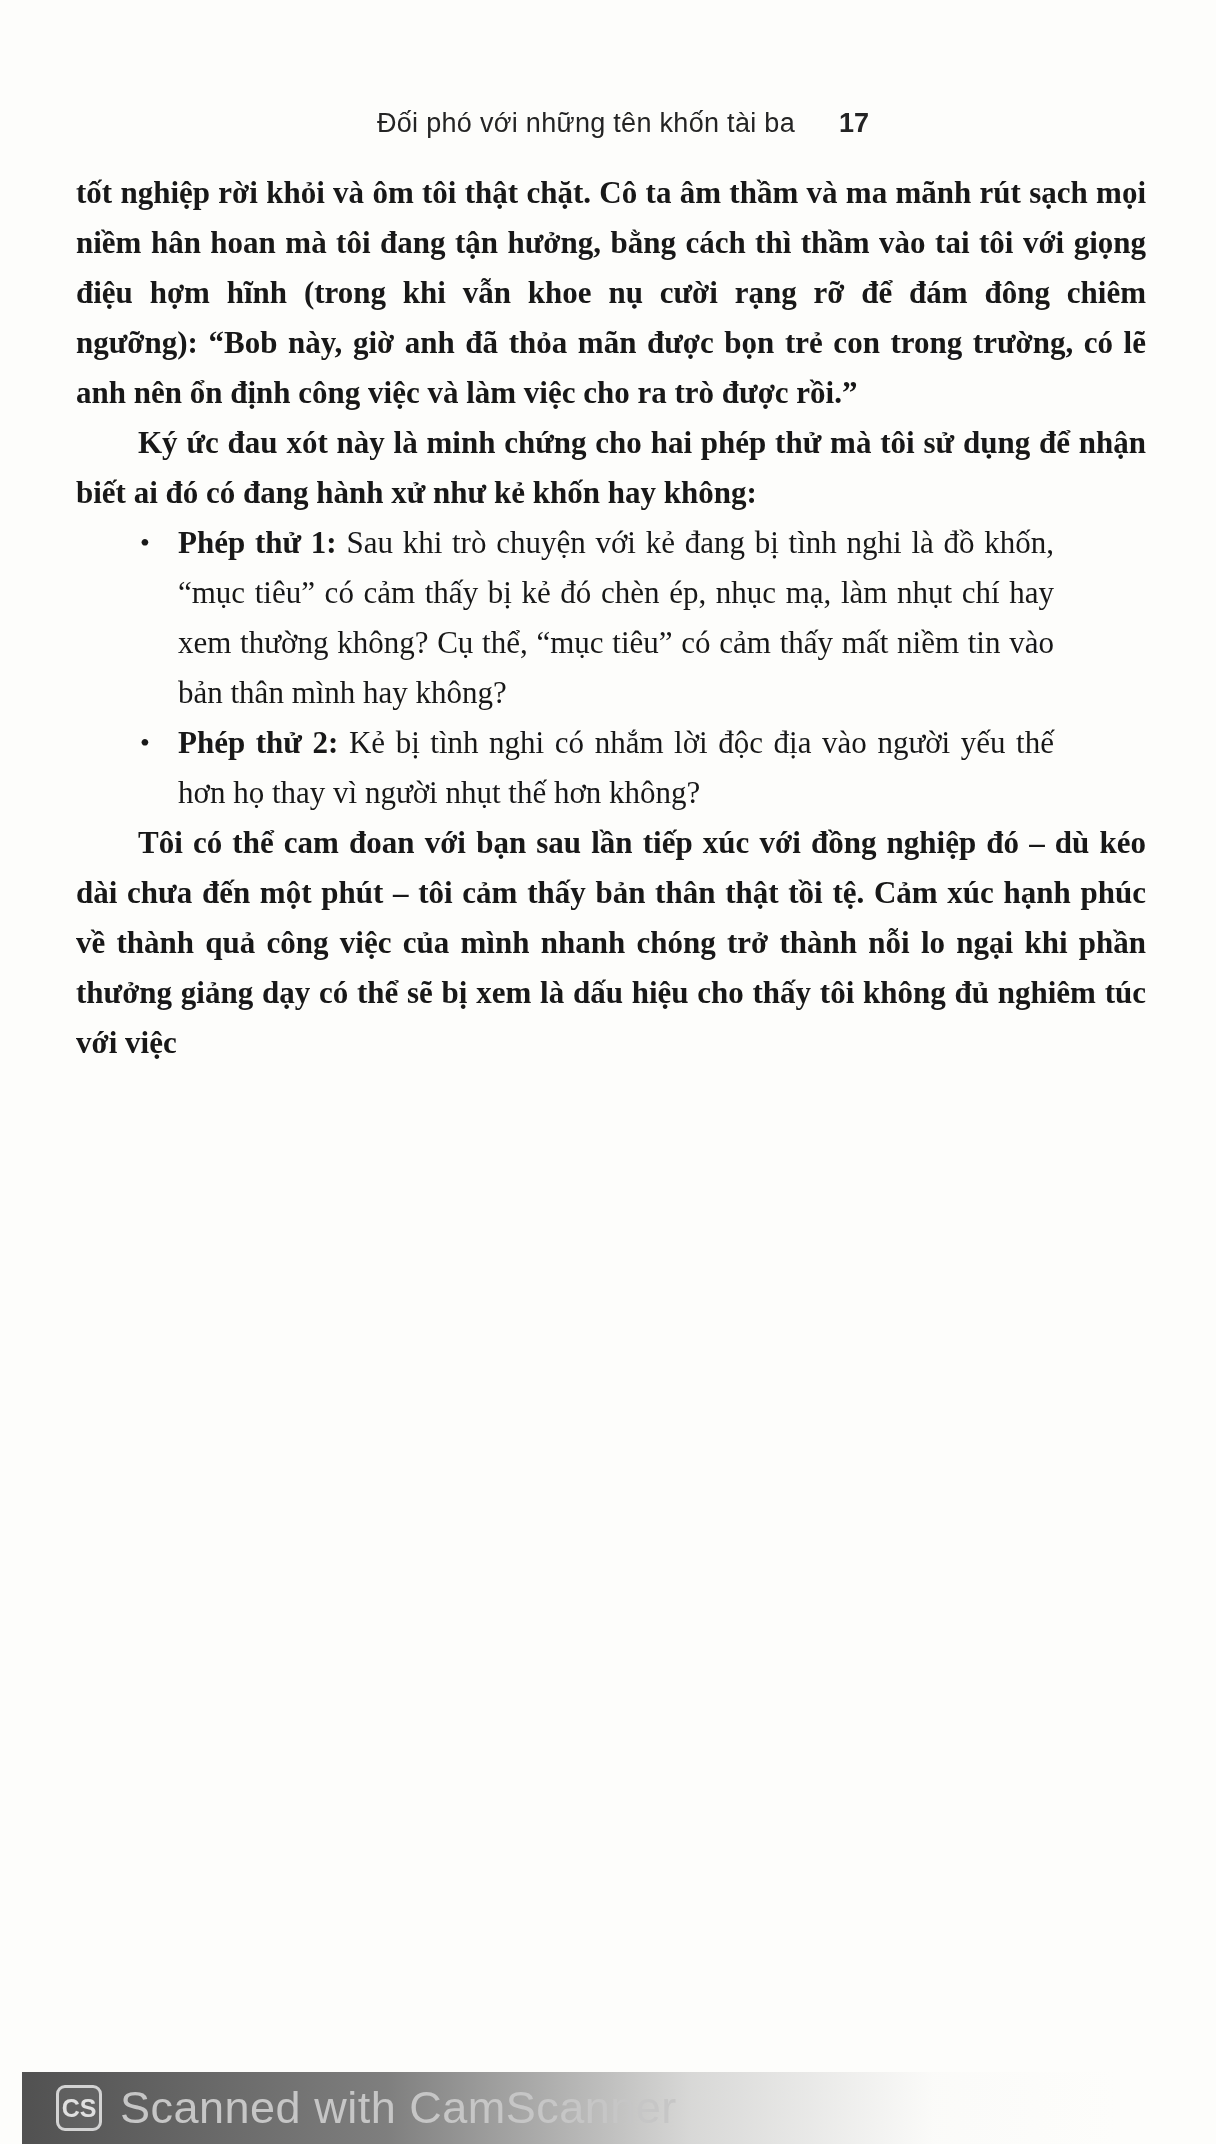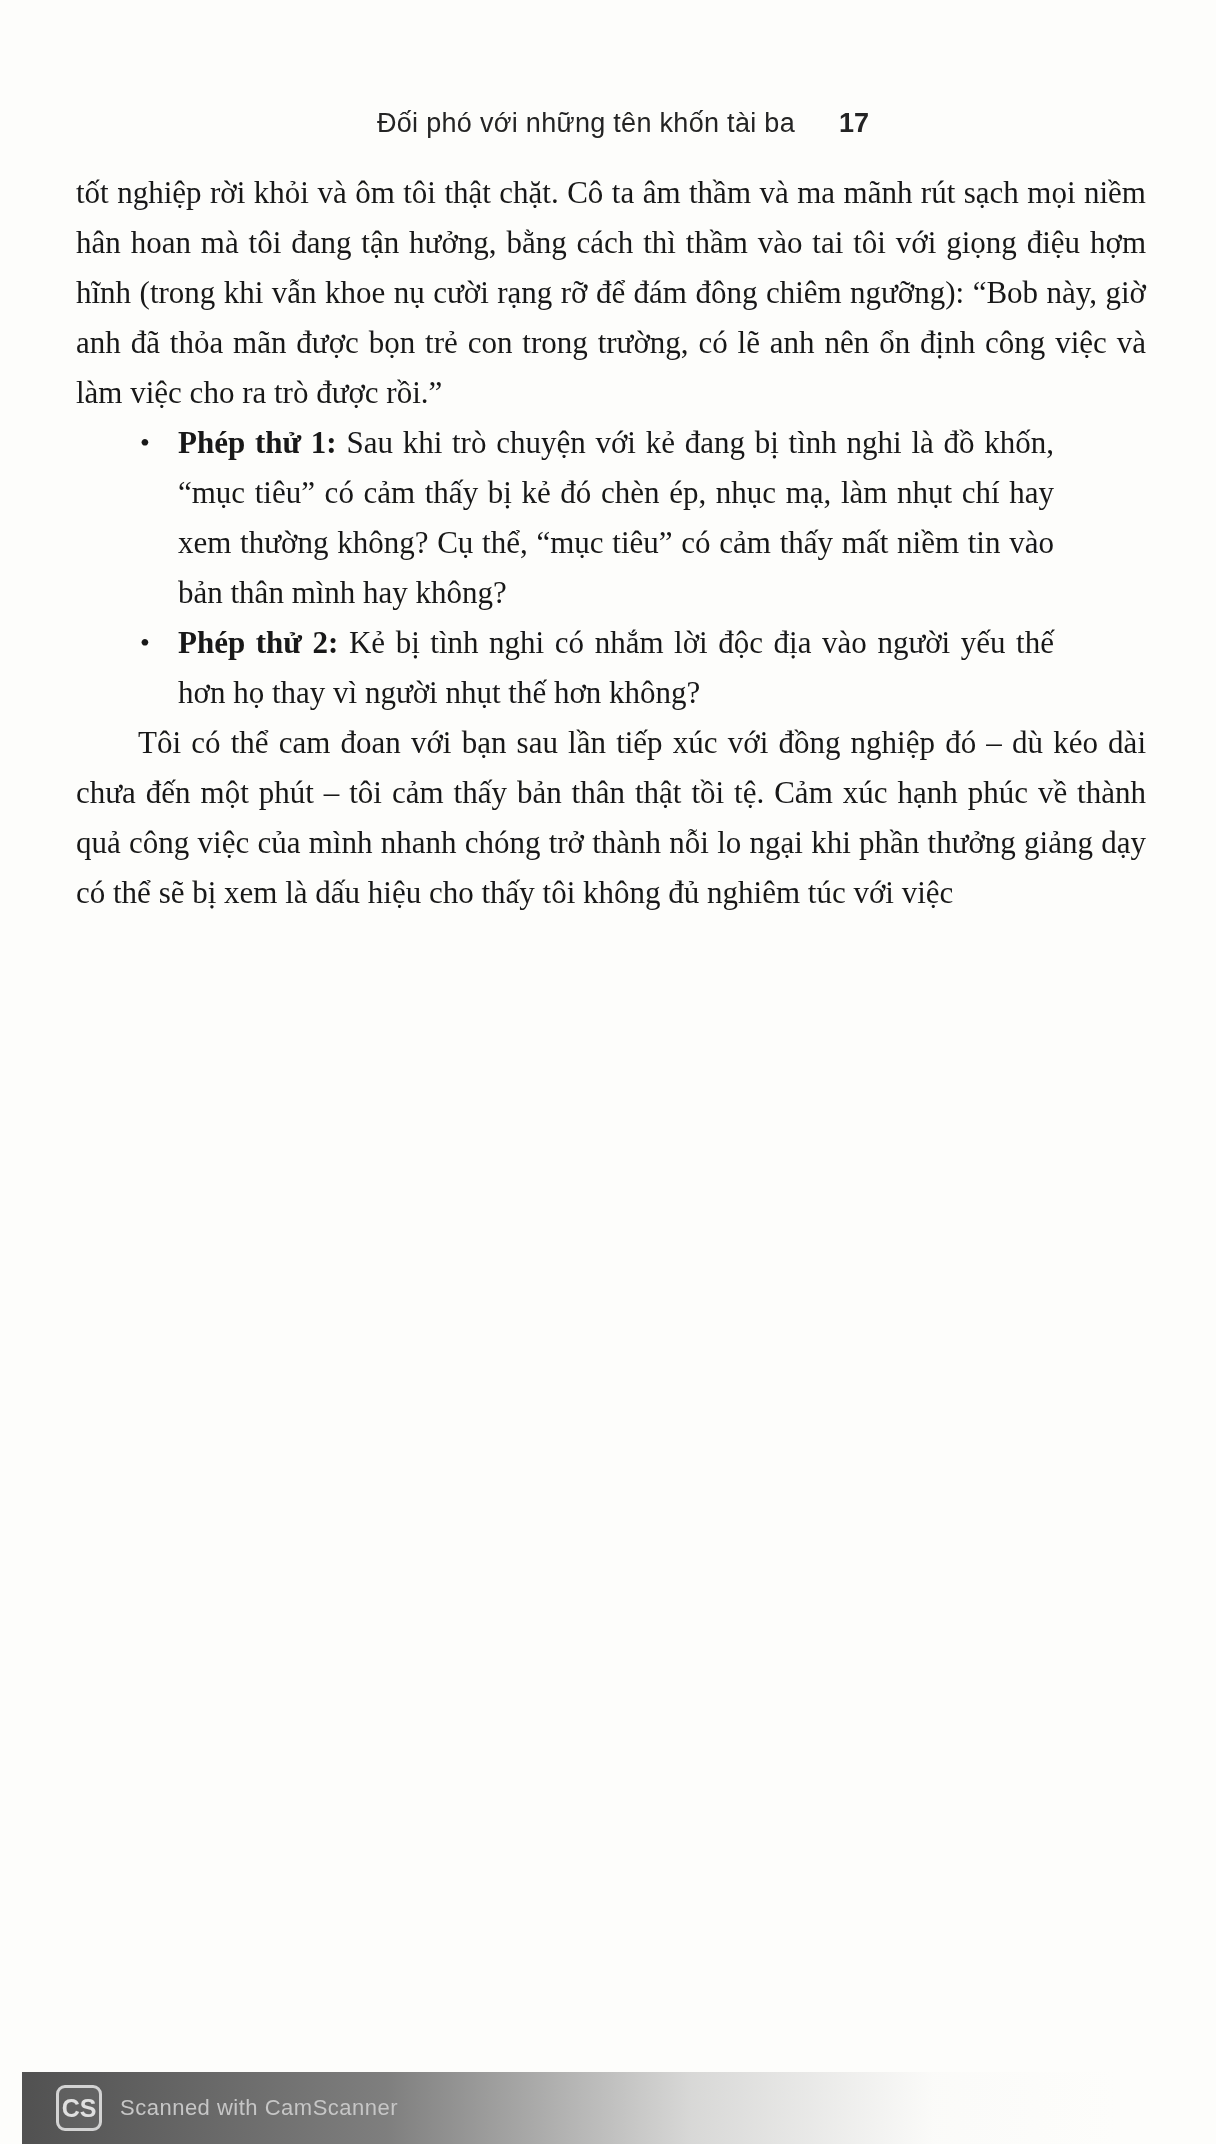--- a/index.html
+++ b/index.html
@@ -28,21 +28,21 @@
   .running-header .page-number { margin-left:44px; font-weight:bold; }
 
   .body-text {
     position:absolute;
     top:168px; left:76px; width:1070px;
     font-size:31px;
     line-height:50px;
     text-align:justify;
     color:#181818;
   }
-  p.para { text-indent:62px; text-align:justify; }
+  p.para { text-indent:62px; text-align:justify;font-weight:bold; }
   p.para.no-indent { text-indent:0; }
 
   .bullet-list { padding-left:64px; padding-right:92px; }
   .bullet-item { display:flex; }
   .bullet-marker {
     flex:none; width:38px;
     text-align:left;
     font-size:28px;
   }
   .bullet-body { flex:1; text-align:justify; }
@@ -70,38 +70,39 @@
     color:#e0e0e0;
     font-family:"Liberation Sans", sans-serif;
     font-weight:bold;
     font-size:25px;
     display:flex; align-items:center; justify-content:center;
     background:rgba(255,255,255,0.06);
   }
   .scan-text {
     margin-left:18px;
     font-family:"Liberation Sans", sans-serif;
-    font-size:22px;
+    font-size:45px;
     color:#c6c6c6;
     letter-spacing:0.5px;
   }
 </style>
 </head>
 <body>
 
 <div class="page">
 
   <div class="running-header">
     <span class="head-title">Đối phó với những tên khốn tài ba</span><span class="page-number">17</span>
   </div>
 
   <div class="body-text">
 
     <p class="para no-indent">tốt nghiệp rời khỏi và ôm tôi thật chặt. Cô ta âm thầm và ma mãnh rút sạch mọi niềm hân hoan mà tôi đang tận hưởng, bằng cách thì thầm vào tai tôi với giọng điệu hợm hĩnh (trong khi vẫn khoe nụ cười rạng rỡ để đám đông chiêm ngưỡng): “Bob này, giờ anh đã thỏa mãn được bọn trẻ con trong trường, có lẽ anh nên ổn định công việc và làm việc cho ra trò được rồi.”</p>
 
+    <p class="para">Ký ức đau xót này là minh chứng cho hai phép thử mà tôi sử dụng để nhận biết ai đó có đang hành xử như kẻ khốn hay không:</p>
 
     <div class="bullet-list">
 
       <div class="bullet-item">
         <span class="bullet-marker">•</span>
         <div class="bullet-body"><span class="bullet-label">Phép thử 1:</span> <span>Sau khi trò chuyện với kẻ đang bị tình nghi là đồ khốn, “mục tiêu” có cảm thấy bị kẻ đó chèn ép, nhục mạ, làm nhụt chí hay xem thường không? Cụ thể, “mục tiêu” có cảm thấy mất niềm tin vào bản thân mình hay không?</span></div>
       </div>
 
       <div class="bullet-item">
         <span class="bullet-marker">•</span>

